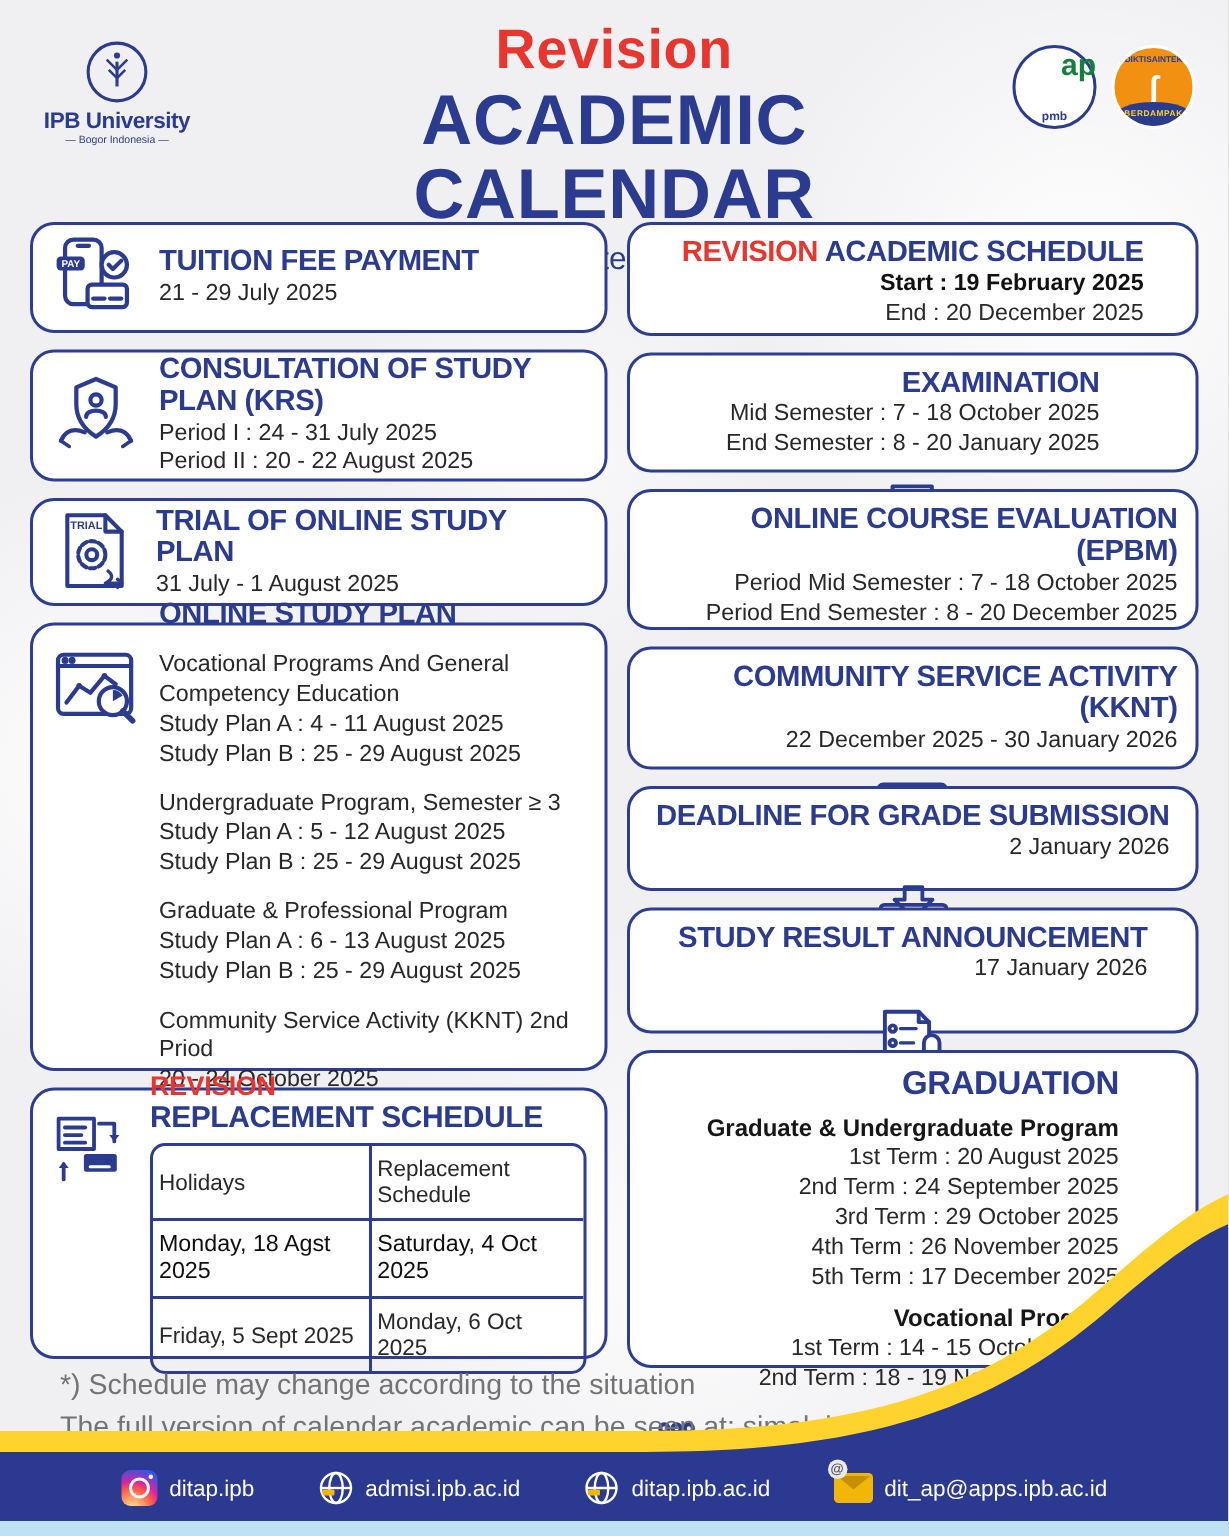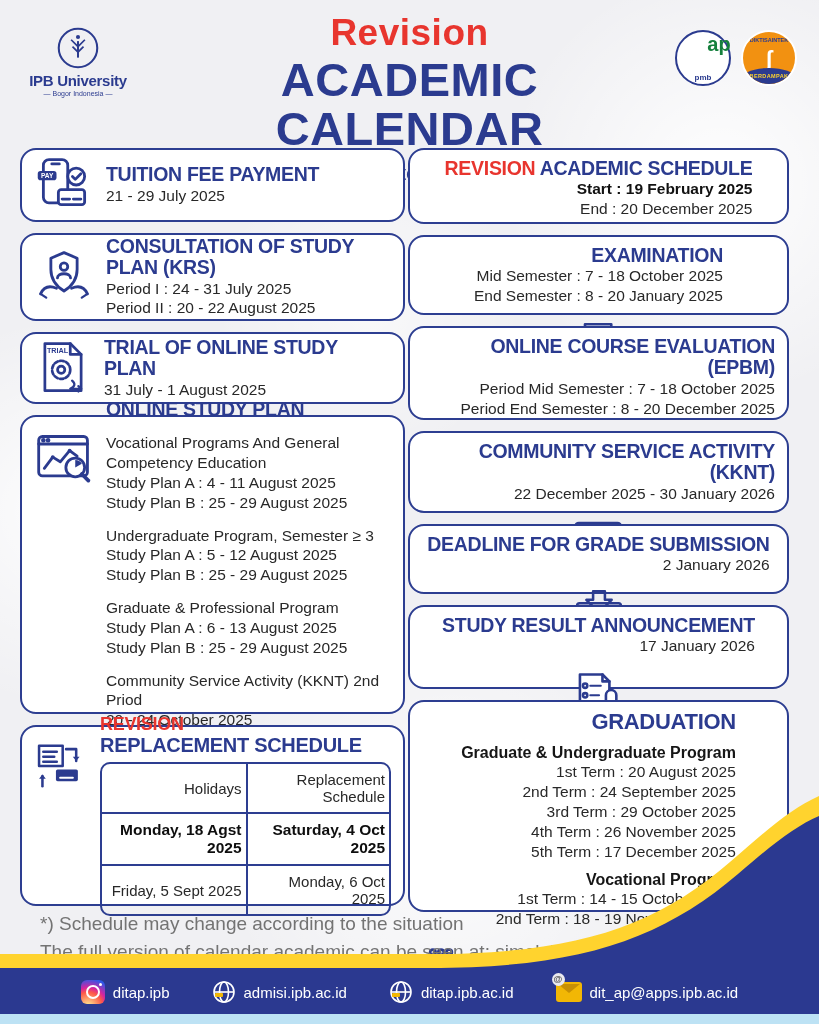--- a/index.html
+++ b/index.html
@@ -30,45 +30,45 @@
   .badge.pmb{background:#fff;border:2px solid #2B3B8F;box-sizing:border-box;}
   .badge.pmb .ap{font-size:20px;font-weight:800;color:#2B3B8F;line-height:.9;}
   .badge.pmb .ap span{color:#15803d;margin-left:32px;}
   .badge.pmb .pmb-sub{font-size:8px;color:#2B3B8F;font-weight:bold;margin-top:20px;}
   .badge.dikti{background:#F29111;position:relative;overflow:hidden;border:2px solid #fff;box-sizing:border-box;}
   .badge.dikti .arc-top{font-size:5.5px;color:#2B3B8F;font-weight:bold;position:absolute;top:5px;width:100%;text-align:center;}
   .badge.dikti .swirl{font-size:22px;color:#fff;font-weight:800;line-height:1;margin-top:2px;}
   .badge.dikti .band{position:absolute;bottom:0;left:0;right:0;height:16px;background:#2B3B8F;border-radius:50% 50% 0 0/60% 60% 0 0;display:flex;align-items:center;justify-content:center;}
   .badge.dikti .band span{font-size:5.5px;color:#FFD32E;font-weight:bold;letter-spacing:.4px;}
   
-  .cols{position:absolute;top:148px;left:20px;display:flex;gap:3px;z-index:3;}
+  .cols{position:absolute;top:148px;left:20px;display:flex;gap:13px;z-index:3;}
   .col{display:flex;flex-direction:column;gap:11px;}
   .col.left{width:385px;}
   .col.right{width:381px;}
   .card{background:#fff;border:2px solid #2D3E91;border-radius:16px;box-sizing:border-box;
         display:flex;align-items:center;padding:8px 12px;gap:12px;}
   .card .txt{flex:1;min-width:0;}
   .card .icon{flex:0 0 auto;align-self:center;}
   .card.icon-top .icon{align-self:flex-start;margin-top:4px;}
   .c-title{font-size:19.5px;font-weight:800;color:#2B3B8F;letter-spacing:-.3px;line-height:1.1;}
   .c-title .red{color:#E8352E;}
   .c-line{font-size:15.5px;line-height:1.28;color:#282828;}
   .c-line.bold{font-weight:bold;color:#111;}
   .group{margin-top:13px;}
   .group:first-of-type{margin-top:2px;}
   .right .card{flex-direction:column;}
   .right .card .txt{text-align:right;}
   .sec-head{font-size:16px;font-weight:800;color:#161616;margin-top:10px;}
   
   .rep-table{border:2px solid #2D3E91;border-radius:10px;border-collapse:separate;border-spacing:0;
              margin:6px 0 0 0;width:100%;overflow:hidden;}
-  .rep-table td{border-top:2px solid #2D3E91;font-size:15px;text-align:right;padding:7px 4px;color:#282828;}
+  .rep-table td{border-top:2px solid #2D3E91;font-size:15px;text-align:left;padding:7px 4px;color:#282828;}
   .rep-table tr:first-child td{border-top:none;}
   .rep-table td + td{border-left:2px solid #2D3E91;}
-  .rep-table tr.boldrow td{font-weight:700;color:#0e0e0e;font-size:15.5px;}
+  .rep-table tr.boldrow td{font-weight:400;color:#0e0e0e;font-size:15.5px;}
   
   .notes{position:absolute;left:40px;top:910px;z-index:4;color:#737373;font-size:19px;line-height:1.45;}
   .swoosh{position:absolute;left:0;bottom:0;z-index:5;pointer-events:none;}
   .contacts{position:absolute;left:0;right:0;top:980px;z-index:7;display:flex;justify-content:center;
             align-items:center;gap:42px;}
   .contact{display:flex;align-items:center;gap:8px;color:#fff;font-size:15px;}
   .ig-icon{width:24px;height:24px;border-radius:6px;position:relative;
      background:radial-gradient(circle at 30% 110%, #fdf497 0%, #fd5949 45%, #d6249f 60%, #285AEB 90%);}
   .ig-icon::before{content:"";position:absolute;inset:5px;border:2px solid #fff;border-radius:50%;}
   .ig-icon::after{content:"";position:absolute;top:3px;right:3px;width:3px;height:3px;border-radius:50%;background:#fff;}

